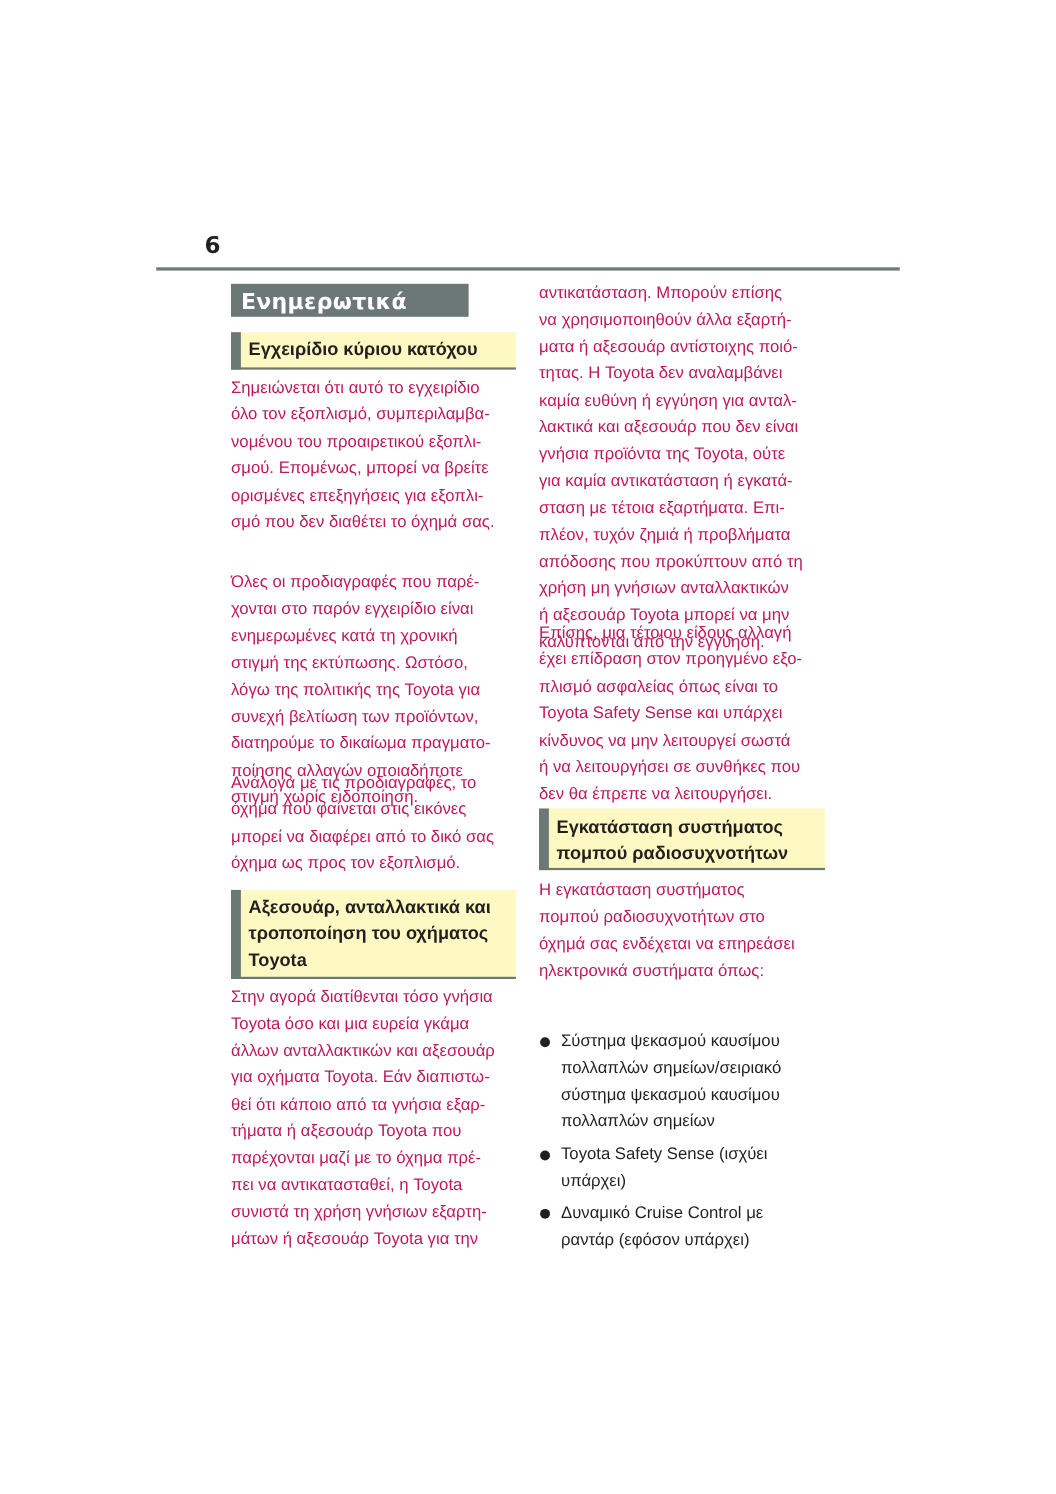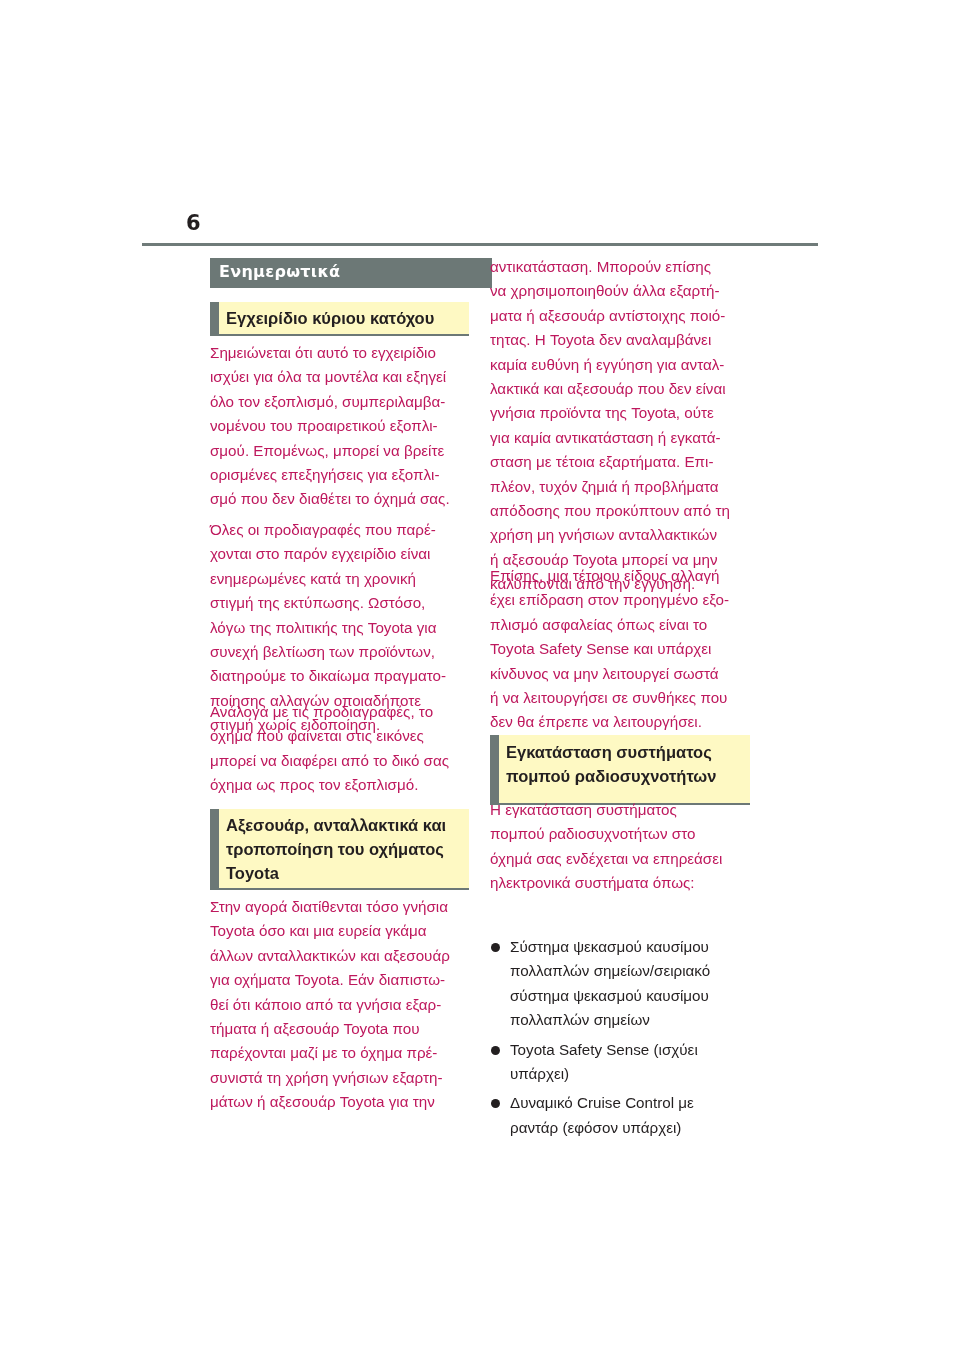--- a/index.html
+++ b/index.html
@@ -8,23 +8,23 @@
     font-family: "Liberation Sans", sans-serif; color: #231f20; overflow: hidden;
   }
   .page-number {
     position: absolute; left: 186px; top: 211px;
     font-family: "DejaVu Sans", sans-serif; font-weight: bold; font-size: 21px; color: #231f20;
   }
   .header-rule {
     position: absolute; left: 142px; top: 243px; width: 676px; height: 3px; background: #6f7b79;
   }
   .chapter-bar {
-    position: absolute; left: 210px; top: 258px; width: 282px; height: 30px;
+    position: absolute; left: 210px; top: 258px; width: 216px; height: 30px;
     background: #6c7876; color: #ffffff;
-    font-family: "DejaVu Sans", sans-serif; font-weight: bold; font-size: 16px;
+    font-family: "DejaVu Sans", sans-serif; font-weight: bold; font-size: 20px;
     box-sizing: border-box; padding: 4px 0 0 9px; letter-spacing: 0.3px;
   }
   .section-head {
     position: absolute; background: #fef9c3;
     border-left: 9px solid #6c7876; border-bottom: 2px solid #6c7876;
     box-sizing: border-box; padding: 6px 6px 6px 7px;
     font-family: "Liberation Sans", sans-serif; font-weight: bold; font-size: 16.5px; line-height: 24px;
     color: #231f20;
   }
   .para {
@@ -50,21 +50,20 @@
 <div class="header-rule"></div>
 
 <div class="chapter-bar">Ενημερωτικά</div>
 
 <div class="section-head" style="left:210px; top:302px; width:259px; height:34px; padding-top:4px;">
   <span>Εγχειρίδιο κύριου κατόχου</span>
 </div>
 
 <div class="para" style="left:210px; top:341px;">
   <span class="ln">Σημειώνεται ότι αυτό το εγχειρίδιο</span>
-  <span class="ln">ισχύει για όλα τα μοντέλα και εξηγεί</span>
   <span class="ln">όλο τον εξοπλισμό, συμπεριλαμβα-</span>
   <span class="ln">νομένου του προαιρετικού εξοπλι-</span>
   <span class="ln">σμού. Επομένως, μπορεί να βρείτε</span>
   <span class="ln">ορισμένες επεξηγήσεις για εξοπλι-</span>
   <span class="ln">σμό που δεν διαθέτει το όχημά σας.</span>
 </div>
 
 <div class="para" style="left:210px; top:518px;">
   <span class="ln">Όλες οι προδιαγραφές που παρέ-</span>
   <span class="ln">χονται στο παρόν εγχειρίδιο είναι</span>
@@ -91,20 +90,21 @@
 </div>
 
 <div class="para" style="left:210px; top:895px;">
   <span class="ln">Στην αγορά διατίθενται τόσο γνήσια</span>
   <span class="ln">Toyota όσο και μια ευρεία γκάμα</span>
   <span class="ln">άλλων ανταλλακτικών και αξεσουάρ</span>
   <span class="ln">για οχήματα Toyota. Εάν διαπιστω-</span>
   <span class="ln">θεί ότι κάποιο από τα γνήσια εξαρ-</span>
   <span class="ln">τήματα ή αξεσουάρ Toyota που</span>
   <span class="ln">παρέχονται μαζί με το όχημα πρέ-</span>
+  <span class="ln">πει να αντικατασταθεί, η Toyota</span>
   <span class="ln">συνιστά τη χρήση γνήσιων εξαρτη-</span>
   <span class="ln">μάτων ή αξεσουάρ Toyota για την</span>
 </div>
 
 <div class="para" style="left:490px; top:255px;">
   <span class="ln">αντικατάσταση. Μπορούν επίσης</span>
   <span class="ln">να χρησιμοποιηθούν άλλα εξαρτή-</span>
   <span class="ln">ματα ή αξεσουάρ αντίστοιχης ποιό-</span>
   <span class="ln">τητας. Η Toyota δεν αναλαμβάνει</span>
   <span class="ln">καμία ευθύνη ή εγγύηση για ανταλ-</span>
@@ -122,21 +122,21 @@
 <div class="para" style="left:490px; top:564px;">
   <span class="ln">Επίσης, μια τέτοιου είδους αλλαγή</span>
   <span class="ln">έχει επίδραση στον προηγμένο εξο-</span>
   <span class="ln">πλισμό ασφαλείας όπως είναι το</span>
   <span class="ln">Toyota Safety Sense και υπάρχει</span>
   <span class="ln">κίνδυνος να μην λειτουργεί σωστά</span>
   <span class="ln">ή να λειτουργήσει σε συνθήκες που</span>
   <span class="ln">δεν θα έπρεπε να λειτουργήσει.</span>
 </div>
 
-<div class="section-head" style="left:490px; top:735px; width:260px; height:70px; padding-top:5px;">
+<div class="section-head" style="left:490px; top:735px; width:260px; height:56px; padding-top:5px;">
   <span style="display:block">Εγκατάσταση συστήματος</span>
   <span style="display:block">πομπού ραδιοσυχνοτήτων</span>
 </div>
 
 <div class="para" style="left:490px; top:798px;">
   <span class="ln">Η εγκατάσταση συστήματος</span>
   <span class="ln">πομπού ραδιοσυχνοτήτων στο</span>
   <span class="ln">όχημά σας ενδέχεται να επηρεάσει</span>
   <span class="ln">ηλεκτρονικά συστήματα όπως:</span>
 </div>

